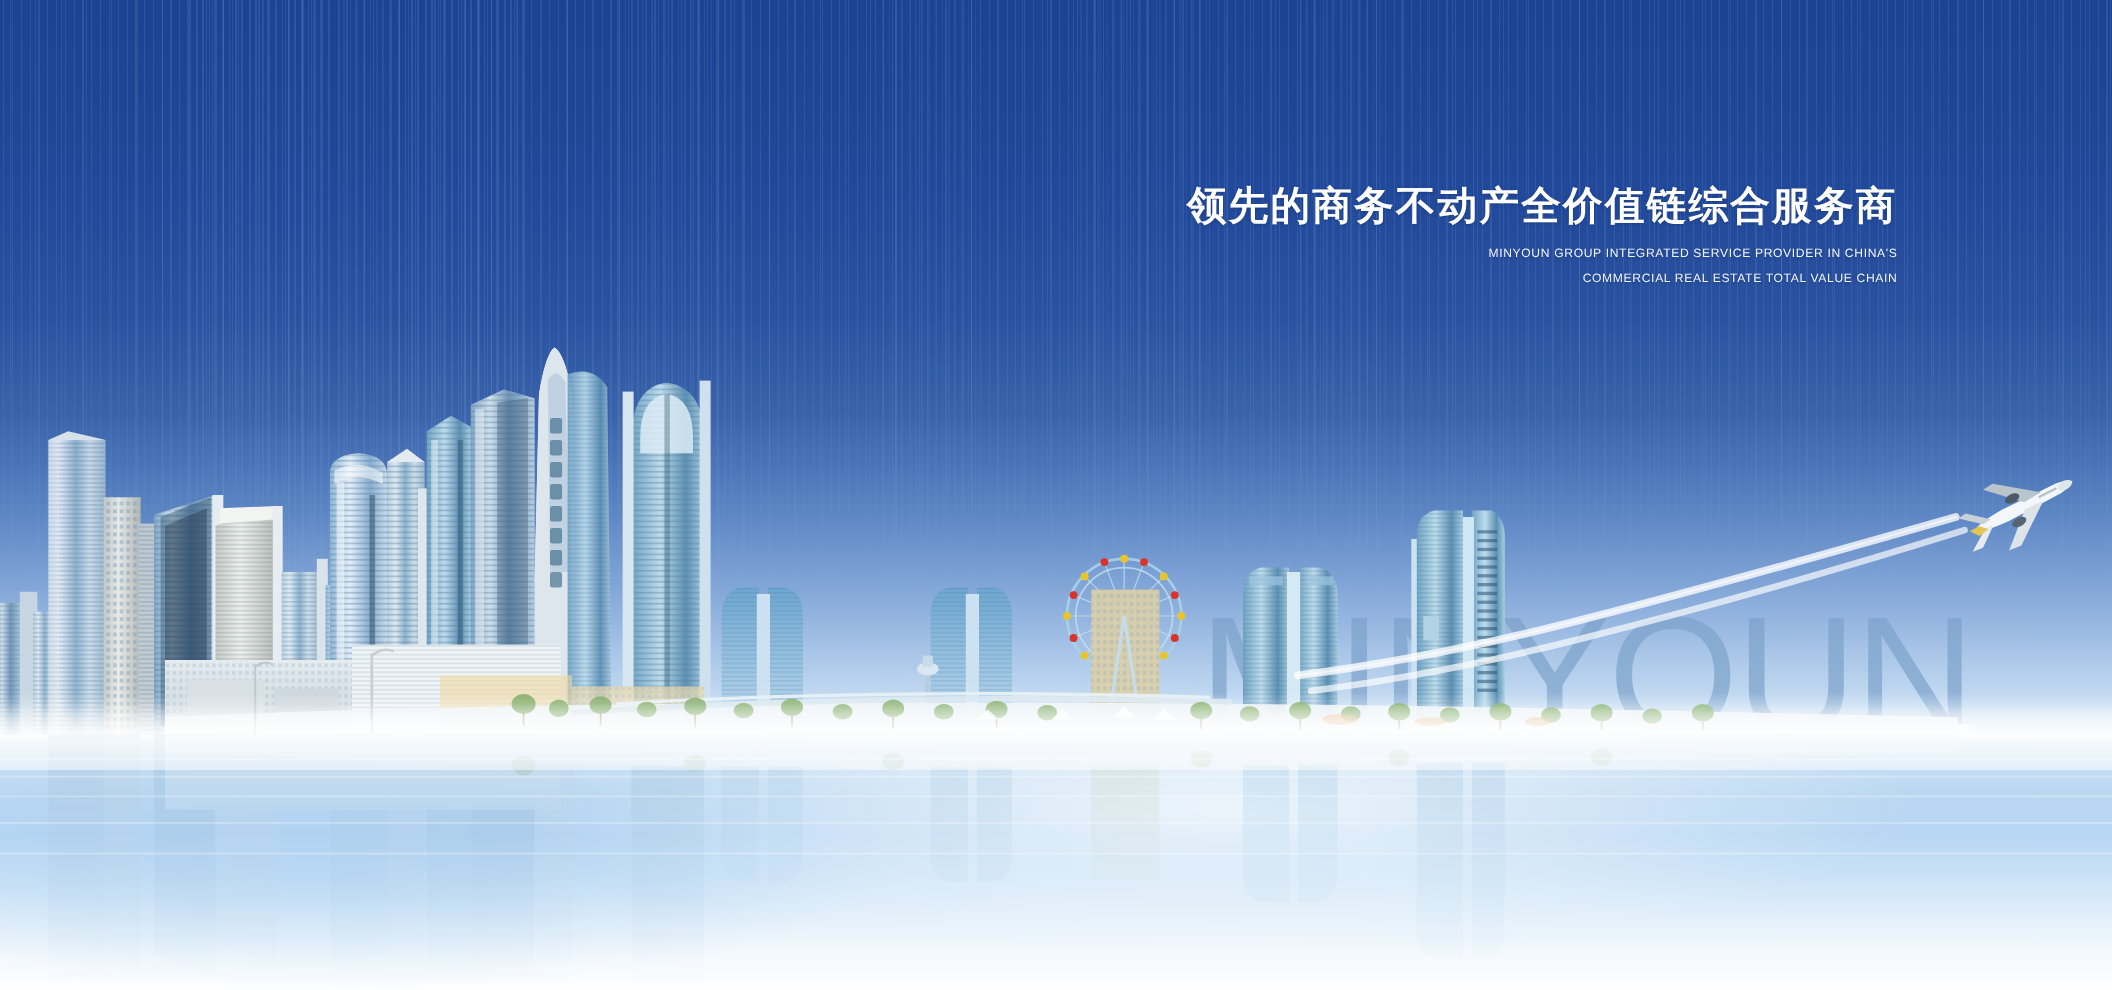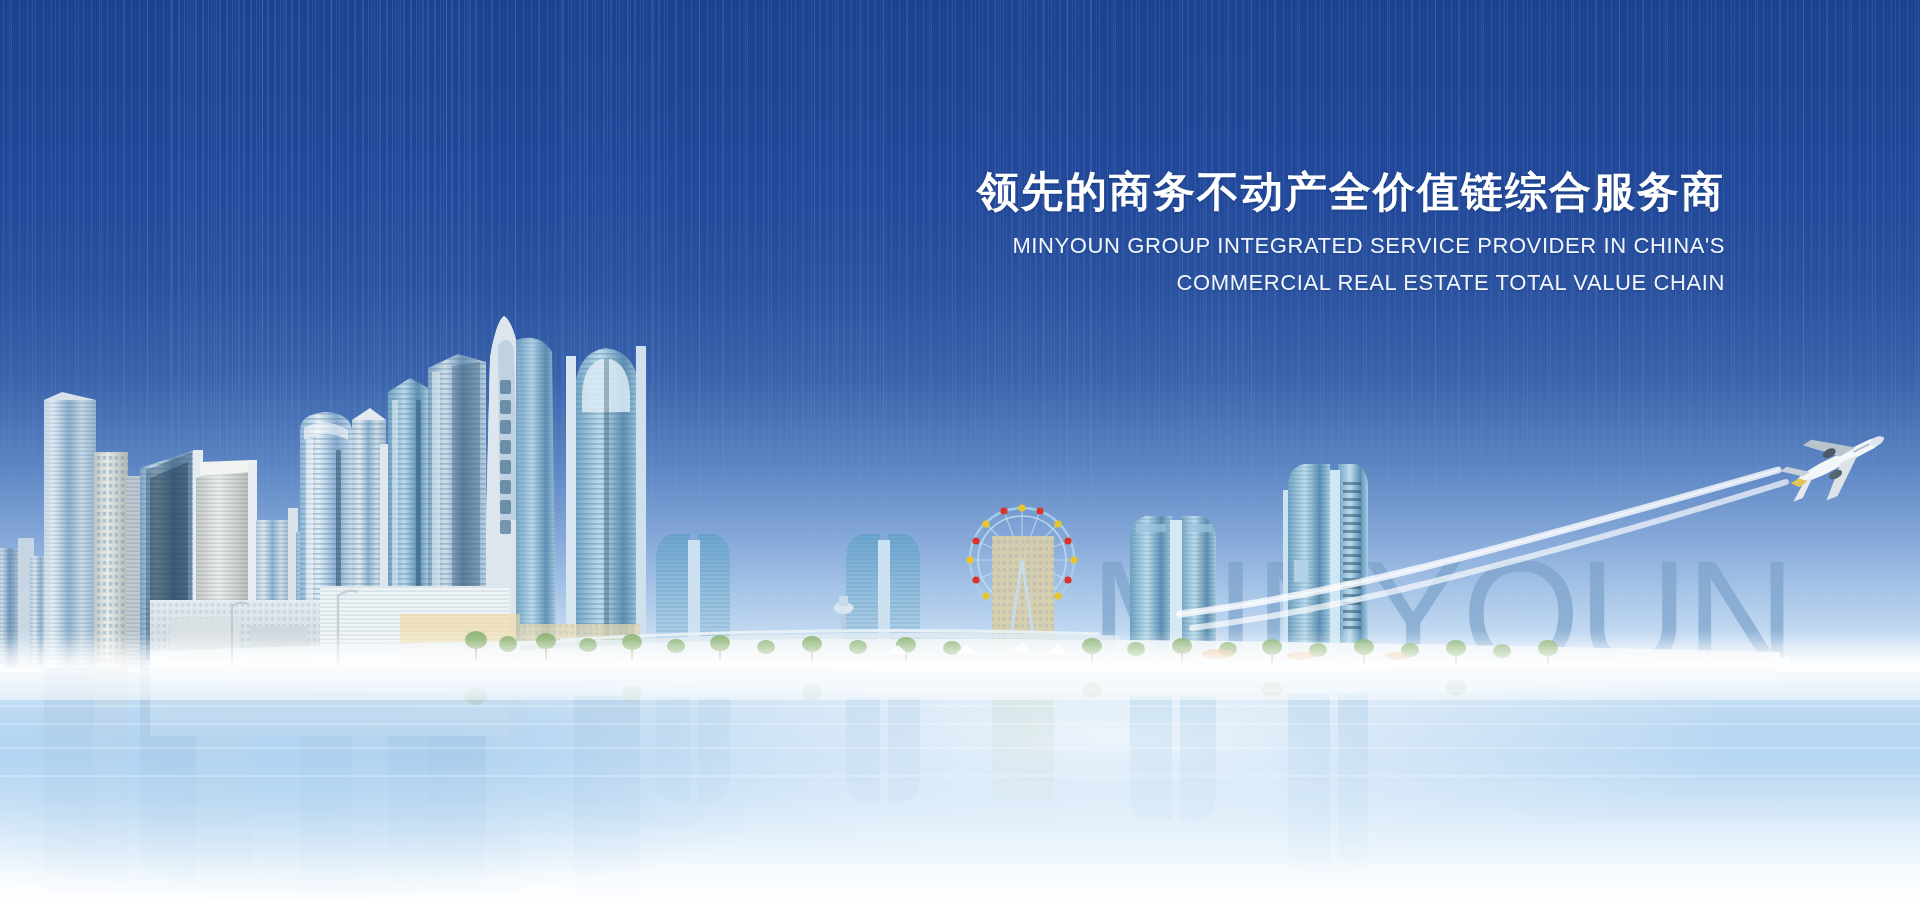--- a/index.html
+++ b/index.html
@@ -76,30 +76,30 @@
   .textblock{
     position:absolute;
     right:195px;
     top:168px;
     text-align:right;
     z-index:40;
   }
   .headline{
     font-family:"DejaVu Sans","Liberation Sans",sans-serif;
     font-weight:bold;
-    font-size:42px;
+    font-size:36px;
     line-height:1.12;
     letter-spacing:2px;
     color:#ffffff;
     white-space:nowrap;
     text-shadow:0 1px 3px rgba(10,35,85,.35);
   }
   .subline{
     font-family:"Liberation Sans","DejaVu Sans",sans-serif;
-    font-size:22px;
+    font-size:11px;
     letter-spacing:.6px;
     color:#f2f6fc;
     white-space:nowrap;
     line-height:1.35;
     margin-top:16px;
     text-shadow:0 1px 2px rgba(10,35,85,.3);
   }
   .subline.second{margin-top:7px;}
 
   

